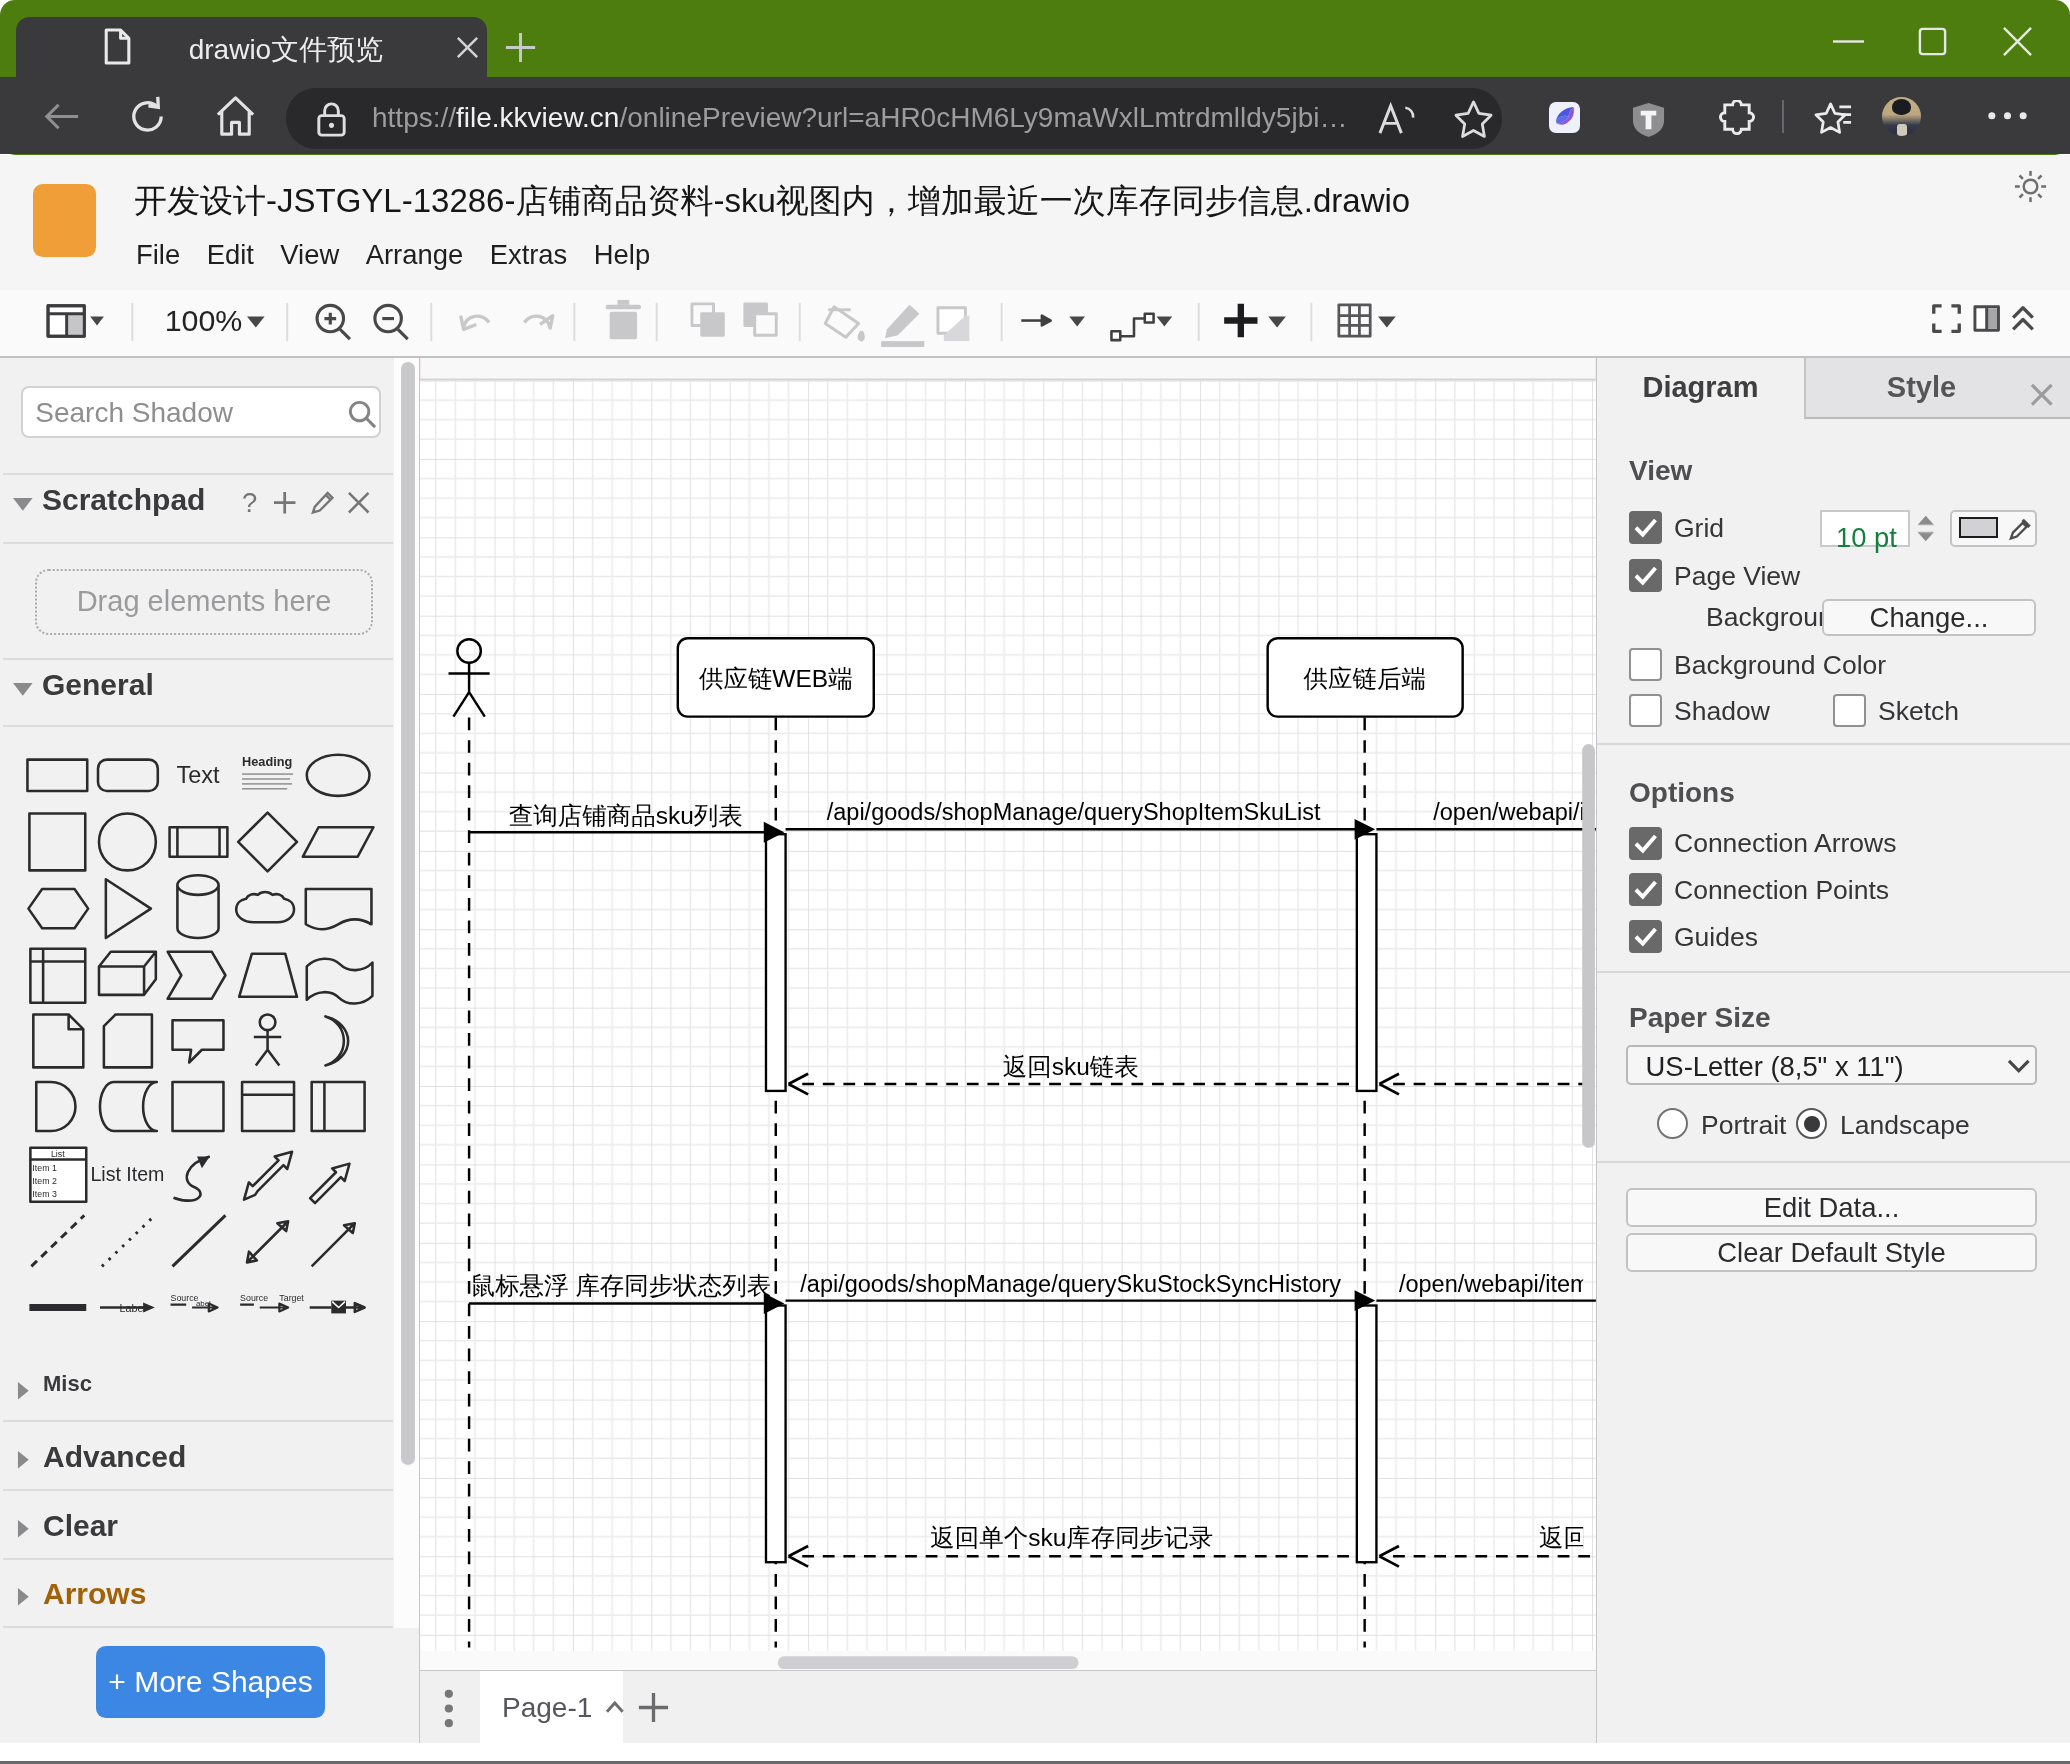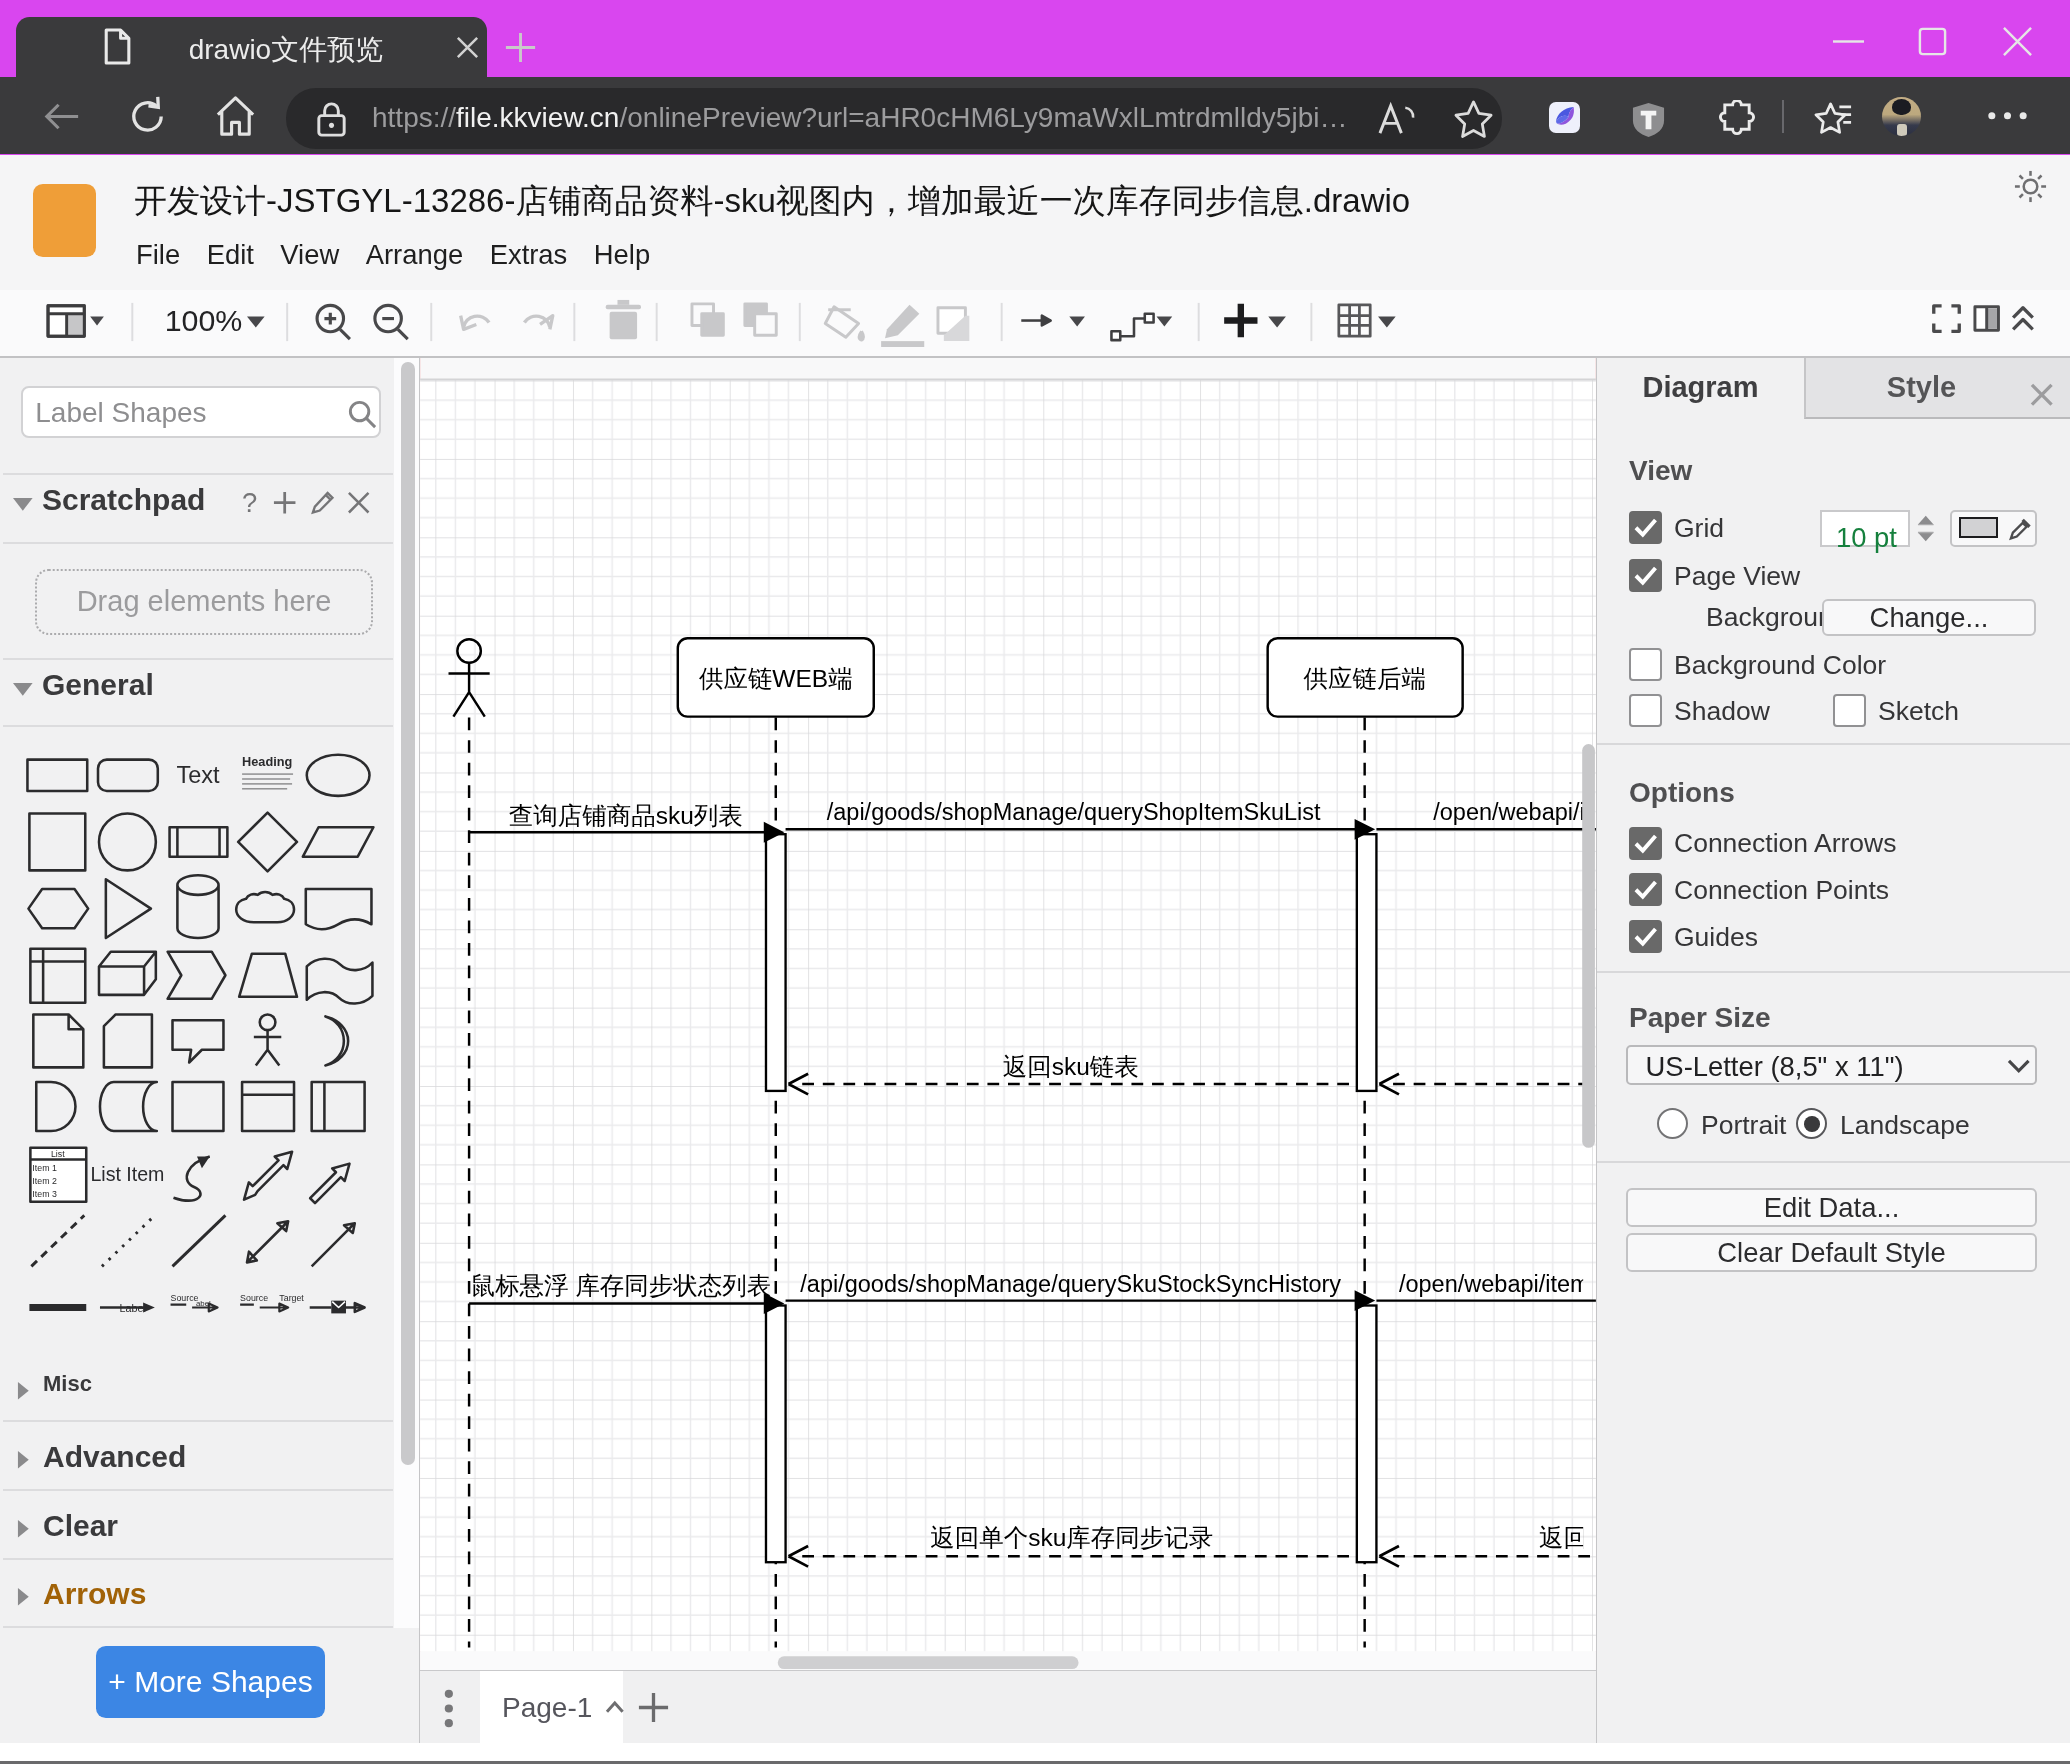--- a/index.html
+++ b/index.html
@@ -1,16 +1,16 @@
 <!DOCTYPE html>
 <html><head><meta charset="utf-8">
 <style>
 html,body{margin:0;padding:0;width:2070px;height:1764px;overflow:hidden;background:#fff;font-family:"Liberation Sans",sans-serif;}
 .abs{position:absolute;}
-#chrome{position:absolute;left:0;top:0;width:2070px;height:155px;background:#d946ef;}
+#chrome{position:absolute;left:0;top:0;width:2070px;height:155px;background:#4d7c0f;border-radius:15px;}
 #tab{position:absolute;left:15.7px;top:16.7px;width:471px;height:61px;background:#3a3a3c;border-radius:13.7px 13.7px 0 0;}
 #addrrow{position:absolute;left:0;top:77px;width:2070px;height:77px;background:#3a3a3c;}
 #pill{position:absolute;left:286px;top:10.8px;width:1216px;height:61px;background:#29292b;border-radius:30px;}
 #appheader{position:absolute;left:0;top:155px;width:2070px;height:135px;background:#f5f5f6;padding-left:33px;}
 #logo{position:absolute;left:33px;top:29px;width:63px;height:73px;background:#ef9e38;border-radius:9.8px;}
 #apptitle{position:absolute;left:134px;top:23.5px;font-size:33px;color:#161616;white-space:nowrap;}
 #appmenu{position:absolute;left:136px;top:84px;font-size:27.4px;color:#1f1f1f;display:flex;gap:26.5px;}
 #toolbar{position:absolute;left:0;top:290px;width:2070px;height:66px;background:#fafafb;border-bottom:2px solid #c2c2c4;}
 #sidebar{position:absolute;left:0;top:358px;width:419px;height:1385px;background:#f1f1f2;border-right:1px solid #c5c5c7;}
 #canvas{position:absolute;left:420px;top:358px;width:1176px;height:1312px;background:#ef4444;overflow:hidden;}
@@ -254,21 +254,21 @@
 </g>
 </svg>
 </div>
 
 <div id="sidebar">
 
   <div class="abs" style="left:394px;top:0px;width:24.5px;height:1270px;background:#fcfcfd;"></div>
   <div class="abs" style="left:401px;top:3.9px;width:13.7px;height:1103px;background:#c9c9cb;border-radius:6.9px;"></div>
 
   <div class="abs" style="left:20.6px;top:28px;width:360px;height:52px;background:#fff;border:2px solid #d2d2d4;border-radius:7.8px;box-sizing:border-box;">
-    <div class="abs" style="left:12.7px;top:8.8px;font-size:28px;color:#8e8e90;">Label Shapes</div>
+    <div class="abs" style="left:12.7px;top:8.8px;font-size:28px;color:#8e8e90;">Search Shadow</div>
     <svg class="abs" style="left:323px;top:9.8px" width="33" height="33" viewBox="0 0 34 34">
         <circle cx="14" cy="14" r="9.5" fill="none" stroke="#848486" stroke-width="3"></circle>
         <path d="M21 21 L30 30" stroke="#848486" stroke-width="3"></path>
       </svg>
   </div>
   <div class="abs" style="left:2.9px;top:115px;width:390px;height:2px;background:#dcdcde;"></div>
 
   <svg class="abs" style="left:11.8px;top:138px" width="21.6" height="15.7" viewBox="0 0 22 16">
       <path d="M1 2 H21 L11 15 Z" fill="#8a8a8c"></path>
     </svg>

